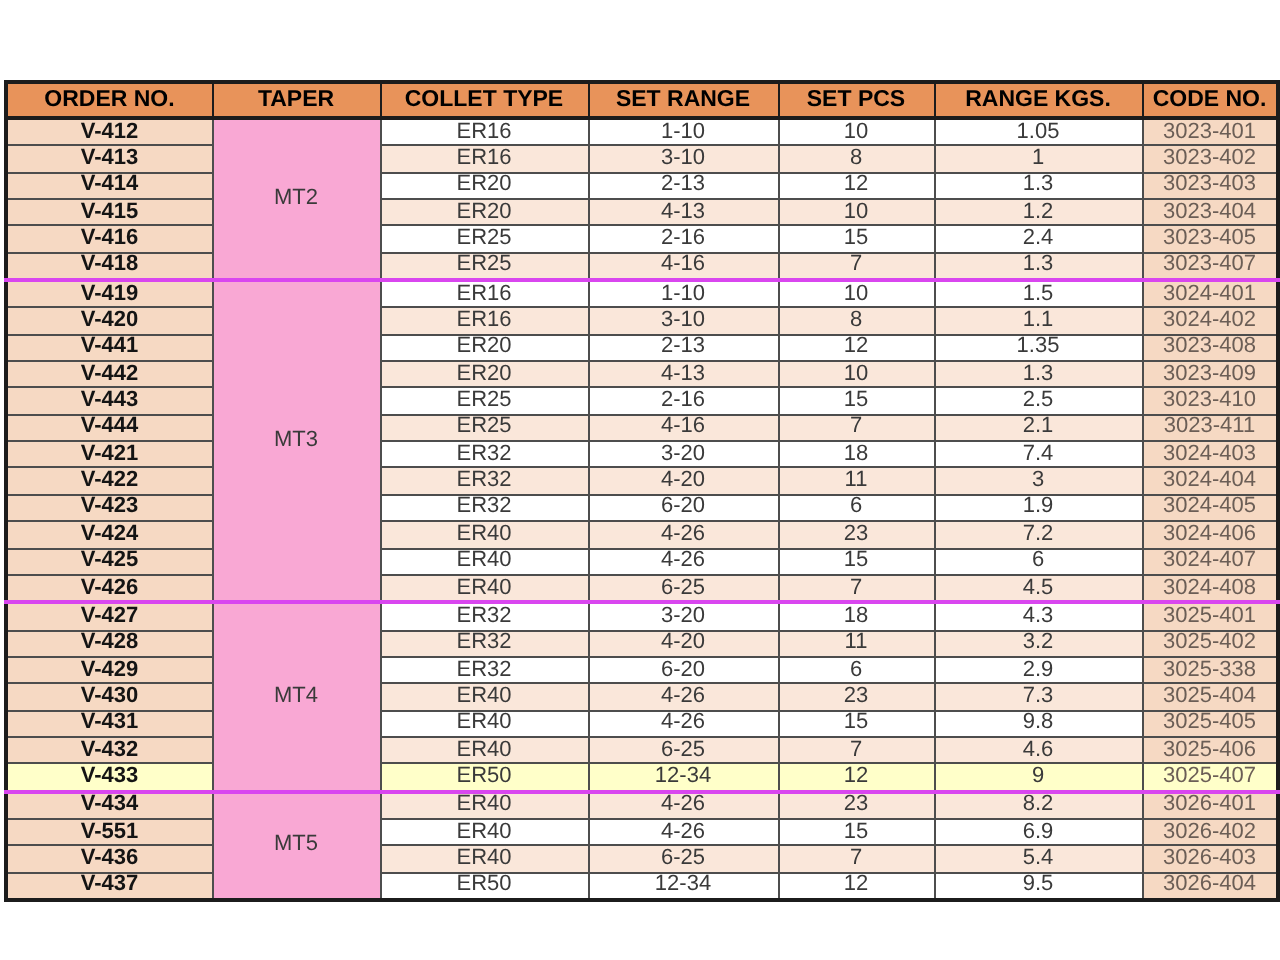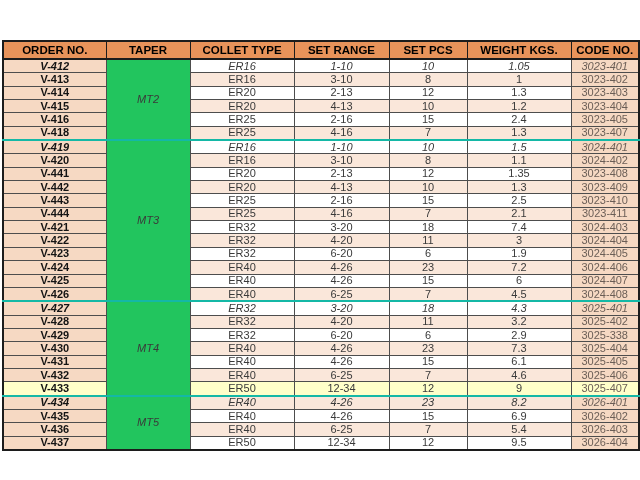--- a/index.html
+++ b/index.html
@@ -41,33 +41,33 @@
     font-size: 11px;
     line-height: 1;
     color: #3a3a3a;
   }
   td.order {
     background: var(--peach, #F6D9C3);
     font-weight: bold;
     color: #141414;
   }
   td.taper {
-    background: #22c55e;
+    background: #f9a8d4;
     color: #3a3a3a;
   }
   td.mid.white { background: #ffffff; }
   td.mid.alt   { background: var(--row-alt, #FAE7DA); }
   td.code {
     background: var(--peach, #F6D9C3);
     color: var(--code-text, #6B5E56);
   }
   tr.highlight td.order,
   tr.highlight td.mid,
   tr.highlight td.code { background: var(--highlight, #FFFFC9); }
-  tr.group-start td { border-top: 2px solid #14b8a6; font-style: italic; }
+  tr.group-start td { border-top: 2px solid #d946ef; }
 </style>
 </head>
 <body>
 
 <div class="page">
   <table class="spec">
     <colgroup>
       <col style="width:103px">
       <col style="width:84px">
       <col style="width:104px">
@@ -76,21 +76,21 @@
       <col style="width:104px">
       <col style="width:68px">
     </colgroup>
     <thead>
       <tr>
         <th>ORDER NO.</th>
         <th>TAPER</th>
         <th>COLLET TYPE</th>
         <th>SET RANGE</th>
         <th>SET PCS</th>
-        <th>WEIGHT KGS.</th>
+        <th>RANGE KGS.</th>
         <th>CODE NO.</th>
       </tr>
     </thead>
     <tbody id="table-body">
         <tr class="group-start">
           <td class="order">V-412</td>
           <td class="taper" rowspan="6">MT2</td>
           <td class="mid white">ER16</td>
           <td class="mid white">1-10</td>
           <td class="mid white">10</td>
@@ -265,21 +265,21 @@
           <td class="mid alt">4-26</td>
           <td class="mid alt">23</td>
           <td class="mid alt">7.3</td>
           <td class="code">3025-404</td>
         </tr>
         <tr>
           <td class="order">V-431</td>
           <td class="mid white">ER40</td>
           <td class="mid white">4-26</td>
           <td class="mid white">15</td>
-          <td class="mid white">6.1</td>
+          <td class="mid white">9.8</td>
           <td class="code">3025-405</td>
         </tr>
         <tr>
           <td class="order">V-432</td>
           <td class="mid alt">ER40</td>
           <td class="mid alt">6-25</td>
           <td class="mid alt">7</td>
           <td class="mid alt">4.6</td>
           <td class="code">3025-406</td>
         </tr>
@@ -294,21 +294,21 @@
         <tr class="group-start">
           <td class="order">V-434</td>
           <td class="taper" rowspan="4">MT5</td>
           <td class="mid alt">ER40</td>
           <td class="mid alt">4-26</td>
           <td class="mid alt">23</td>
           <td class="mid alt">8.2</td>
           <td class="code">3026-401</td>
         </tr>
         <tr>
-          <td class="order">V-435</td>
+          <td class="order">V-551</td>
           <td class="mid white">ER40</td>
           <td class="mid white">4-26</td>
           <td class="mid white">15</td>
           <td class="mid white">6.9</td>
           <td class="code">3026-402</td>
         </tr>
         <tr>
           <td class="order">V-436</td>
           <td class="mid alt">ER40</td>
           <td class="mid alt">6-25</td>

